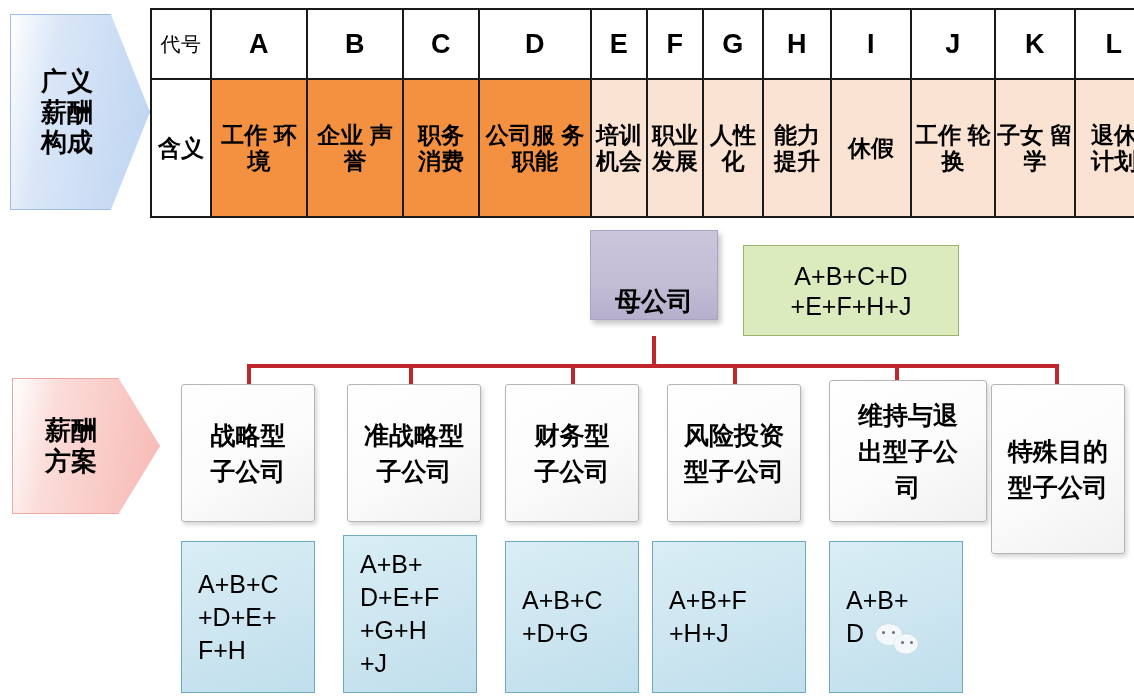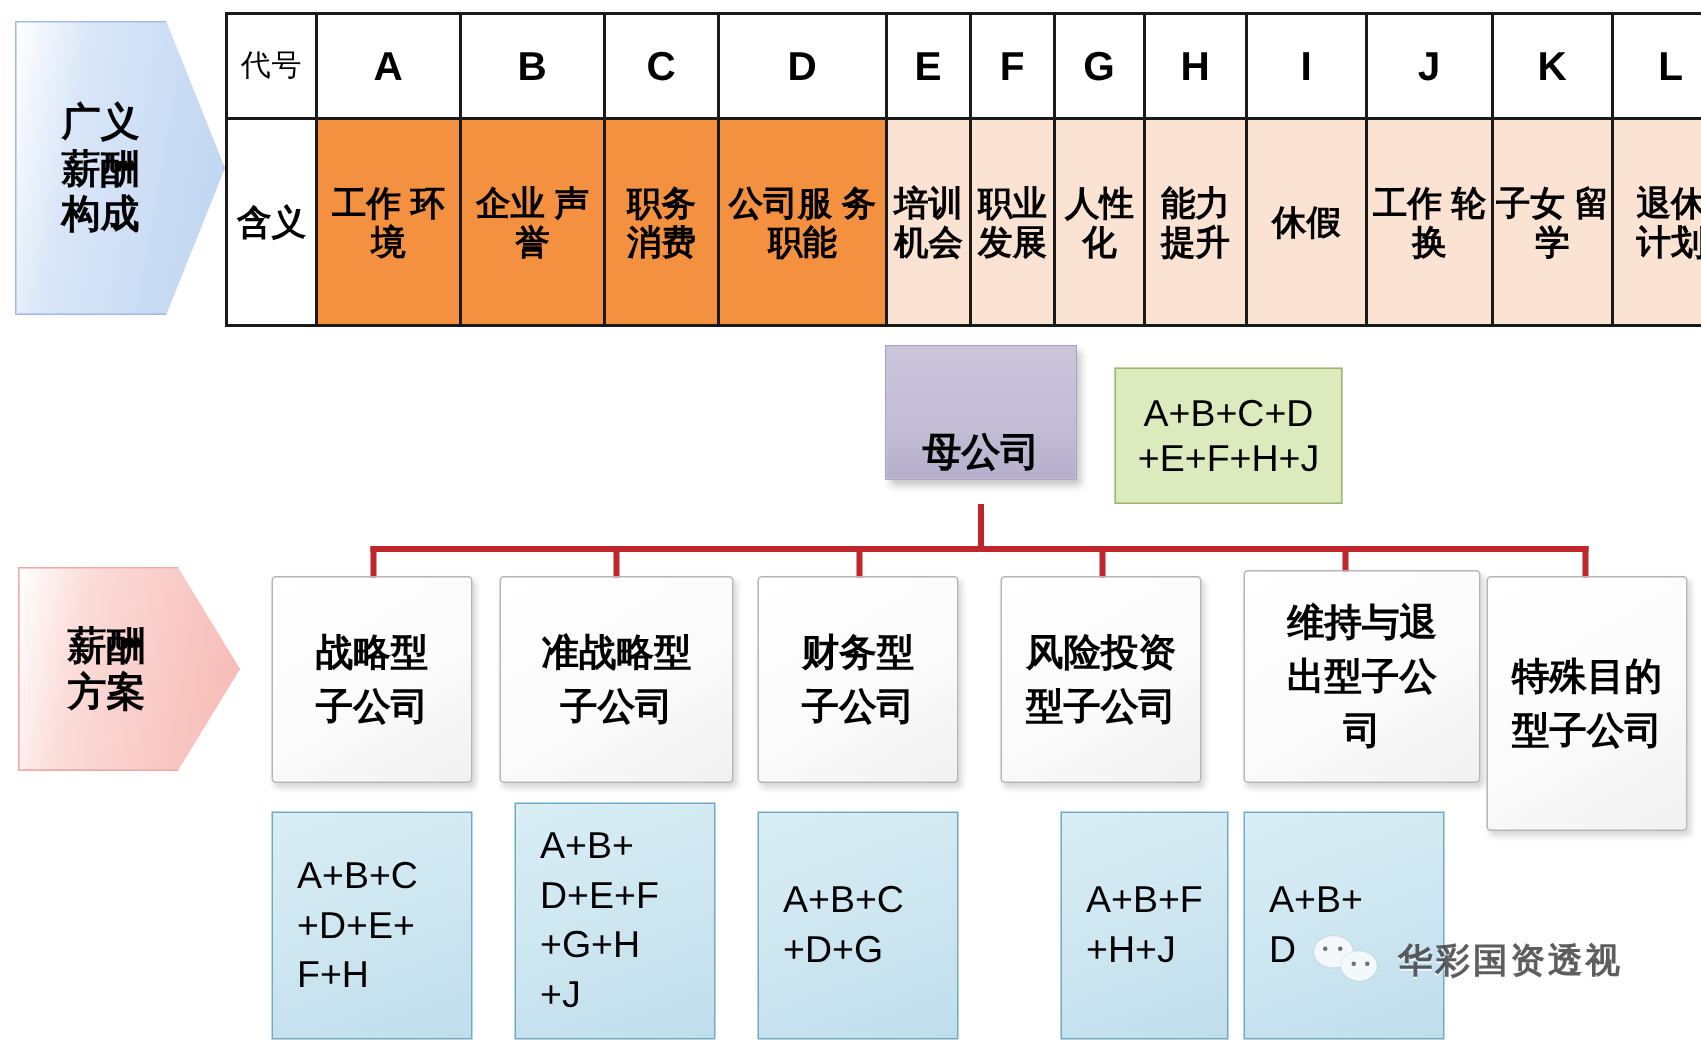--- a/index.html
+++ b/index.html
@@ -117,21 +117,21 @@
     font-size: 26px;
     font-weight: bold;
     box-shadow: 3px 4px 5px rgba(0,0,0,0.22);
     box-sizing: border-box;
   }
 
   #parent-formula {
     position: absolute;
     left: 743px;
     top: 245px;
-    width: 152px;
+    width: 216px;
     height: 91px;
     background: #dcebbd;
     border: 1px solid #9bb36a;
     display: flex;
     align-items: center;
     justify-content: center;
     text-align: center;
     font-size: 25px;
     line-height: 1.2;
     box-sizing: border-box;
@@ -292,21 +292,21 @@
   <div class="conn conn-v" style="left:409px; top:364px; height:22px;"></div>
   <div class="conn conn-v" style="left:571px; top:364px; height:22px;"></div>
   <div class="conn conn-v" style="left:733px; top:364px; height:22px;"></div>
   <div class="conn conn-v" style="left:895px; top:364px; height:18px;"></div>
   <div class="conn conn-v" style="left:1055px; top:364px; height:22px;"></div>
 
   <div class="sub-box" style="left:181px; top:384px; width:134px; height:138px;">
     <span>战略型
 子公司</span>
   </div>
-  <div class="sub-box" style="left:333px; top:384px; width:156px; height:138px;">
+  <div class="sub-box" style="left:347px; top:384px; width:134px; height:138px;">
     <span>准战略型
 子公司</span>
   </div>
   <div class="sub-box" style="left:505px; top:384px; width:134px; height:138px;">
     <span>财务型
 子公司</span>
   </div>
   <div class="sub-box" style="left:667px; top:384px; width:134px; height:138px;">
     <span>风险投资
 型子公司</span>
@@ -329,34 +329,33 @@
   <div class="formula-box" style="left:343px; top:535px; width:134px; height:158px;">
     <span>A+B+
 D+E+F
 +G+H
 +J</span>
   </div>
   <div class="formula-box" style="left:505px; top:541px; width:134px; height:152px;">
     <span>A+B+C
 +D+G</span>
   </div>
-  <div class="formula-box" style="left:707px; top:541px; width:112px; height:152px;">
+  <div class="formula-box" style="left:652px; top:541px; width:154px; height:152px;">
     <span>A+B+F
 +H+J</span>
   </div>
   <div class="formula-box" style="left:829px; top:541px; width:134px; height:152px;">
     <span>A+B+
 D</span>
   </div>
 
   <div id="watermark">
     <span class="wechat-mark">
       <span class="bub b1"></span>
       <span class="bub b2"></span>
       <span class="dot" style="left:6px; top:7px;"></span>
       <span class="dot" style="left:16px; top:7px;"></span>
       <span class="dot" style="left:25px; top:17px;"></span>
       <span class="dot" style="left:34px; top:17px;"></span>
     </span>
-    <span class="wm-text">华彩国资透视</span>
   </div>
 
 </div>
 
 </body></html>

